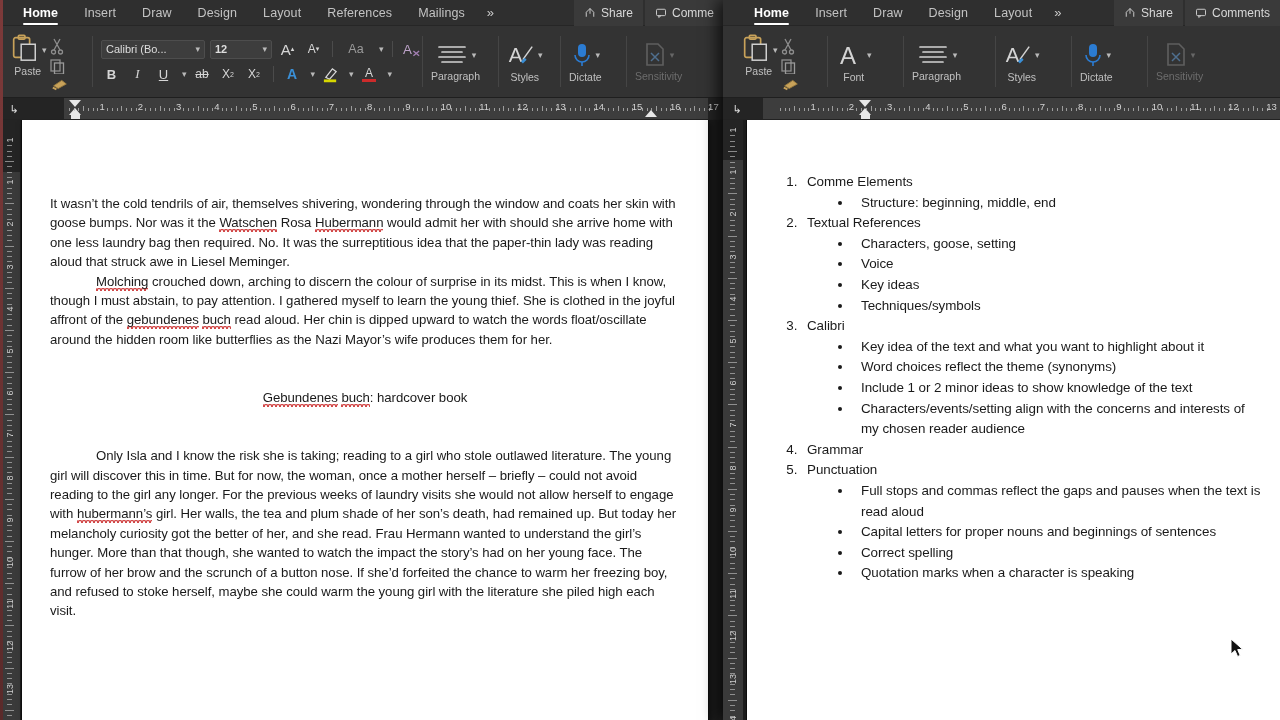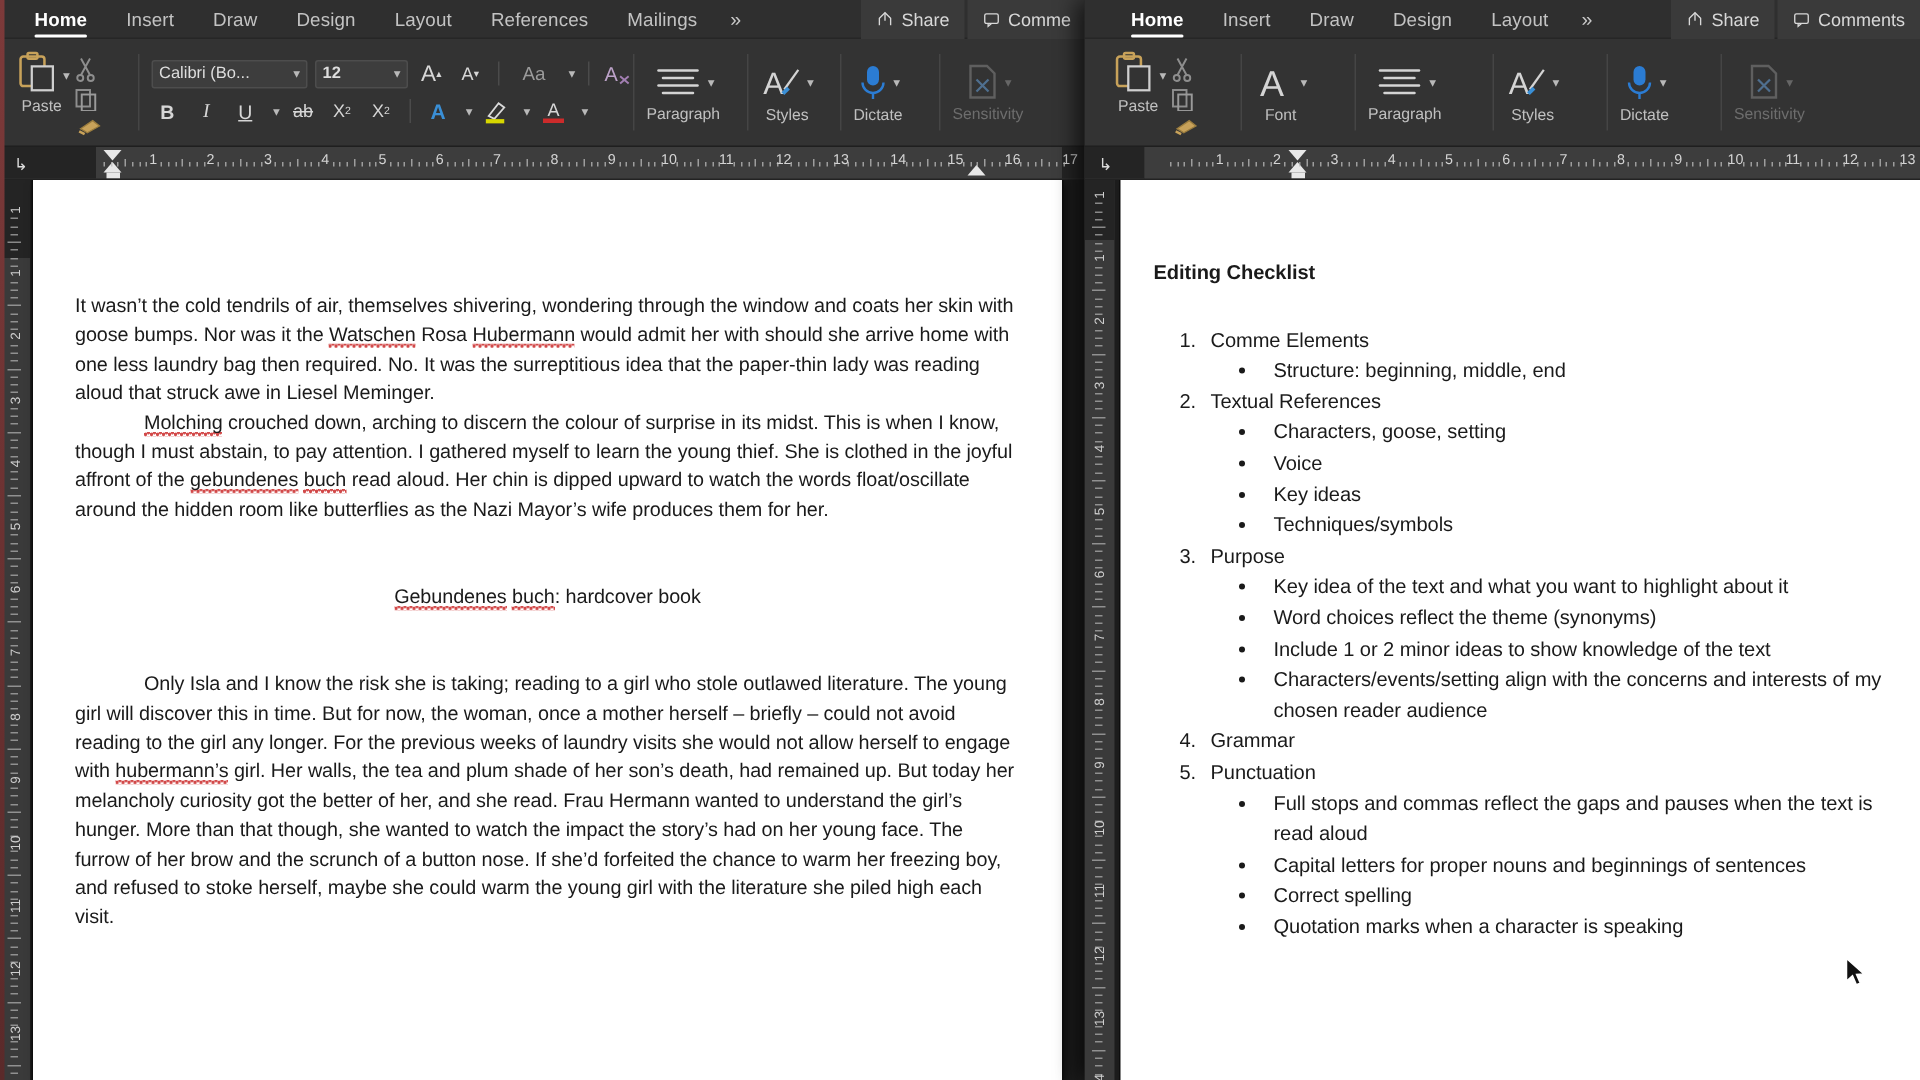--- a/index.html
+++ b/index.html
@@ -142,21 +142,21 @@
     background-position: 0 100%;
     padding-bottom:2px;
   }
 
   
   #doc-right { font-size:13.4px; line-height:20.6px; letter-spacing:-0.05px; }
   #doc-right .h { font-weight:bold; margin-bottom:24px; }
   #doc-right ol { list-style:decimal; margin:0 0 0 32px; padding:0; }
   #doc-right ol > li { margin:0 0 0 0; padding-left:6px; }
   #doc-right ul { list-style:disc; margin:0 0 0 34px; padding:0; }
-  #doc-right ul > li { padding-left:8px; }
+  #doc-right ul > li { padding-left:8px;margin-left:12px; }
   #doc-right li::marker { font-size:13.4px; }
 
   
   .cursor { position:absolute; z-index:50; pointer-events:none; }
 </style>
 </head>
 <body>
 
 <div id="root">
 
@@ -990,32 +990,31 @@
           <div class="vtick-mk" style="top: 569.1px; left: 7px; height: 1px; width: 5px; opacity: 0.7;"></div>
           <div class="vtick-mk" style="top: 574.4px; left: 7px; height: 1px; width: 5px; opacity: 0.7;"></div>
           <div class="vtick-mk" style="top: 579.7px; left: 5px; height: 1px; width: 9px; opacity: 0.7;"></div>
           <div class="vtick-mk" style="top: 585px; left: 7px; height: 1px; width: 5px; opacity: 0.7;"></div>
           <div class="vtick-mk" style="top: 590.3px; left: 7px; height: 1px; width: 5px; opacity: 0.7;"></div>
           <div class="vtick-mk" style="top: 595.5px; left: 7px; height: 1px; width: 5px; opacity: 0.7;"></div>
           <div class="vtick-num" style="top: 600.8px;">14</div>
         </div>
       <div class="page" id="page-right" style="left:24px;width:533px;height:600px;">
         <div class="doc" id="doc-right" style="padding:52px 18px 0 22px;">
-          <p class="h">Editing Checklist</p>
           <ol id="checklist">
               <li><span>Comme Elements</span><ul>
                   <li>Structure: beginning, middle, end</li>
                 </ul></li>
               <li><span>Textual References</span><ul>
                   <li>Characters, goose, setting</li>
                   <li>Voice</li>
                   <li>Key ideas</li>
                   <li>Techniques/symbols</li>
                 </ul></li>
-              <li><span>Purpose</span><ul>
+              <li><span>Calibri</span><ul>
                   <li>Key idea of the text and what you want to highlight about it</li>
                   <li>Word choices reflect the theme (synonyms)</li>
                   <li>Include 1 or 2 minor ideas to show knowledge of the text</li>
                   <li>Characters/events/setting align with the concerns and interests of my chosen reader audience</li>
                 </ul></li>
               <li><span>Grammar</span></li>
               <li><span>Punctuation</span><ul>
                   <li>Full stops and commas reflect the gaps and pauses when the text is read aloud</li>
                   <li>Capital letters for proper nouns and beginnings of sentences</li>
                   <li>Correct spelling</li>

